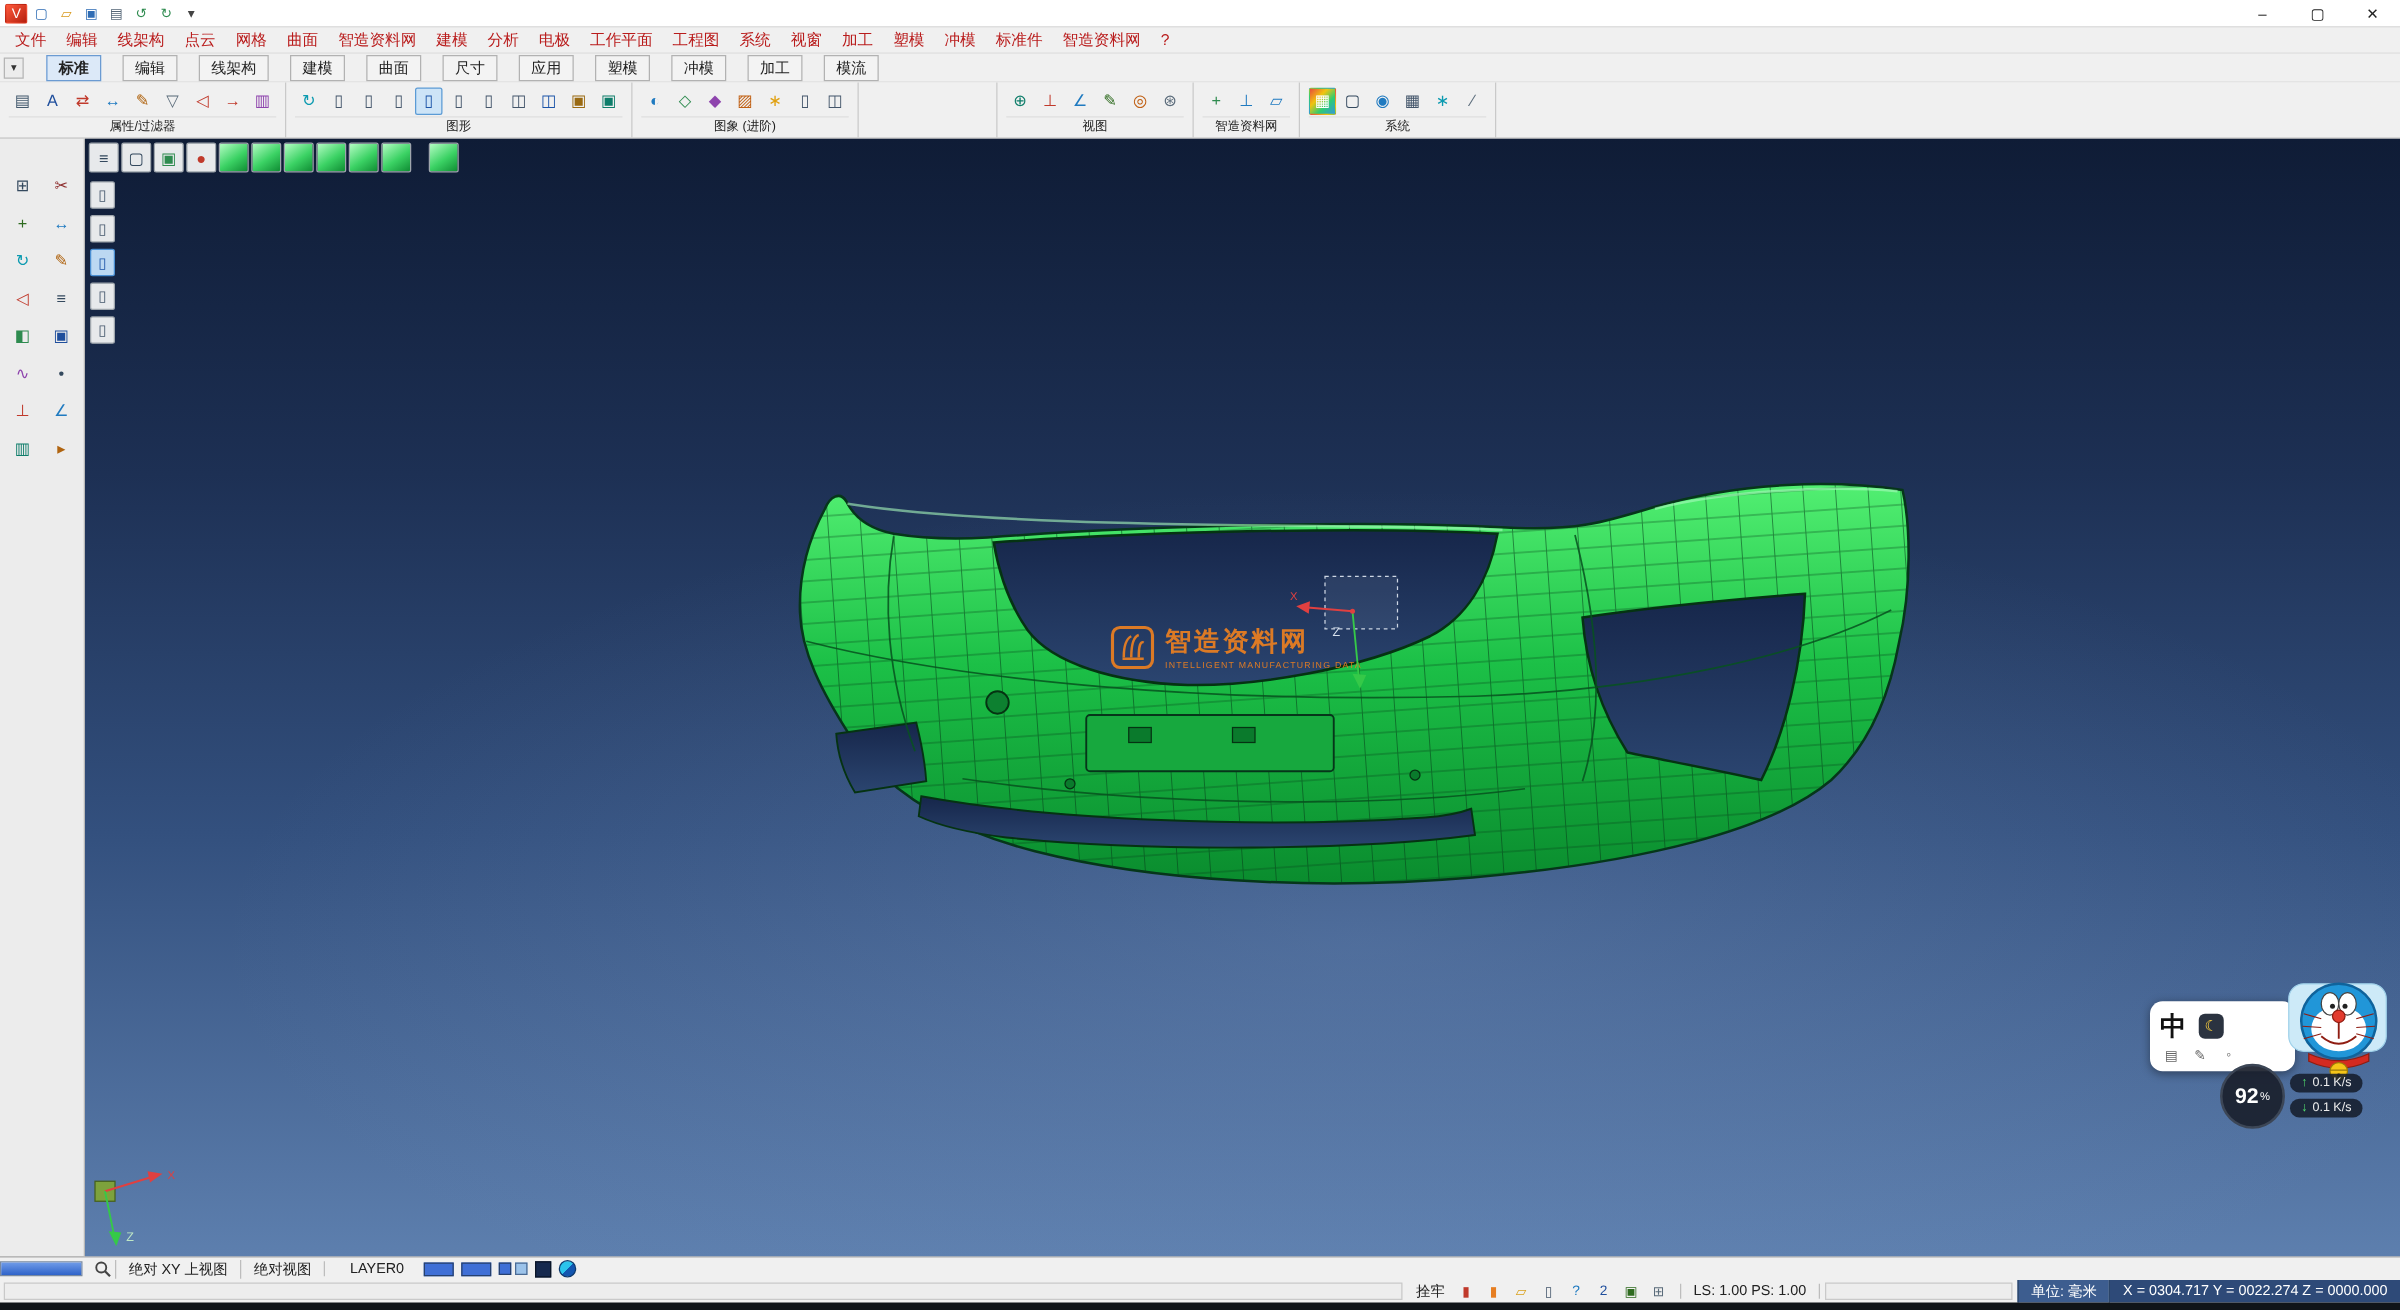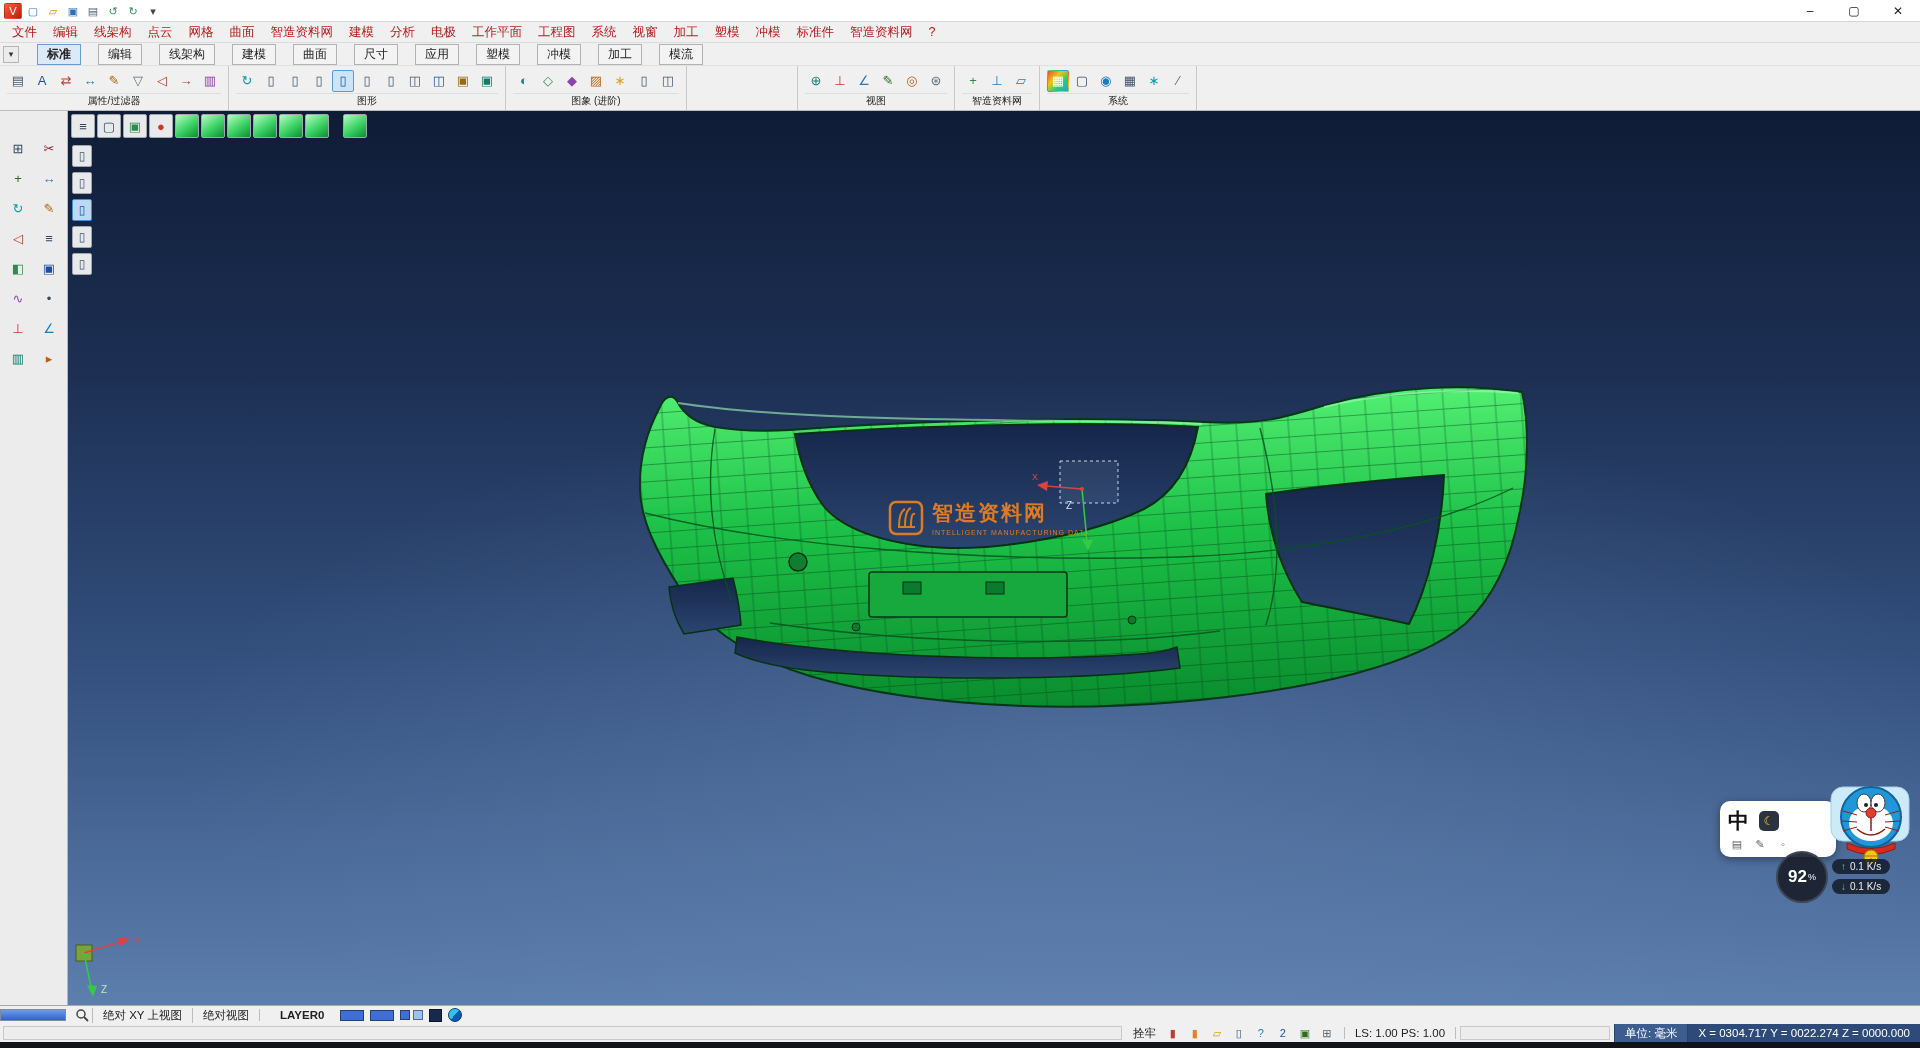--- a/index.html
+++ b/index.html
@@ -76,21 +76,21 @@
   .speed-row { display:flex; align-items:center; gap:4px; background:rgba(22,30,44,0.88); border-radius:9px; padding:2px 9px; color:#eee; font-size:10px; white-space:nowrap; }
   .speed-row .arrow { color:#52de6e; font-size:10px; }
 
   
   .status1 { height:19px; background:#f0f0f0; border-top:1px solid #a8a8a8; display:flex; align-items:center; font-size:11.5px; flex:0 0 auto; padding-right:4px; }
   .s1-spacer { flex:1; }
   .progress { width:66px; height:12px; border:1px solid #7a8aa0; background:#e8eef8; margin-right:6px; }
   .progress .fill { width:100%; height:100%; background:linear-gradient(180deg,#6f9be8,#2f63c9); }
   .mag { margin:0 3px; }
   .s1cell { padding:0 10px; border-left:1px solid #bdbdbd; color:#222; white-space:nowrap; }
-  .s1cell.layer { font-weight:bold;padding-left:20px; }
+  .s1cell.layer { font-weight:normal;padding-left:20px; }
   .sw { width:24px; height:11px; background:#3f6fd6; border:1px solid #26406e; margin-left:6px; }
   .sw-sm { width:10px; height:10px; background:#3f6fd6; border:1px solid #26406e; margin-left:6px; }
   .sw-sm2 { width:10px; height:10px; background:#9cc3ea; border:1px solid #4a6a94; margin-left:3px; }
   .navy { width:13px; height:13px; background:#16294e; border:1px solid #0a1527; margin-left:6px; }
   .circ { width:14px; height:14px; border-radius:50%; background:linear-gradient(135deg,#2bc4ec 50%,#1356b0 50%); border:1px solid #0d3a6e; margin-left:6px; }
   .status1 > span, .status1 > div, .status1 > svg { flex:0 0 auto; }
 
   .status2 { height:18px; background:#f0f0f0; display:flex; align-items:center; font-size:11.5px; flex:0 0 auto; }
   .s2-spacer { flex:1; height:14px; margin:0 3px; border:1px solid #c9c9c9; background:#ededed; }
   .s2label { padding:0 8px; white-space:nowrap; color:#222; }

